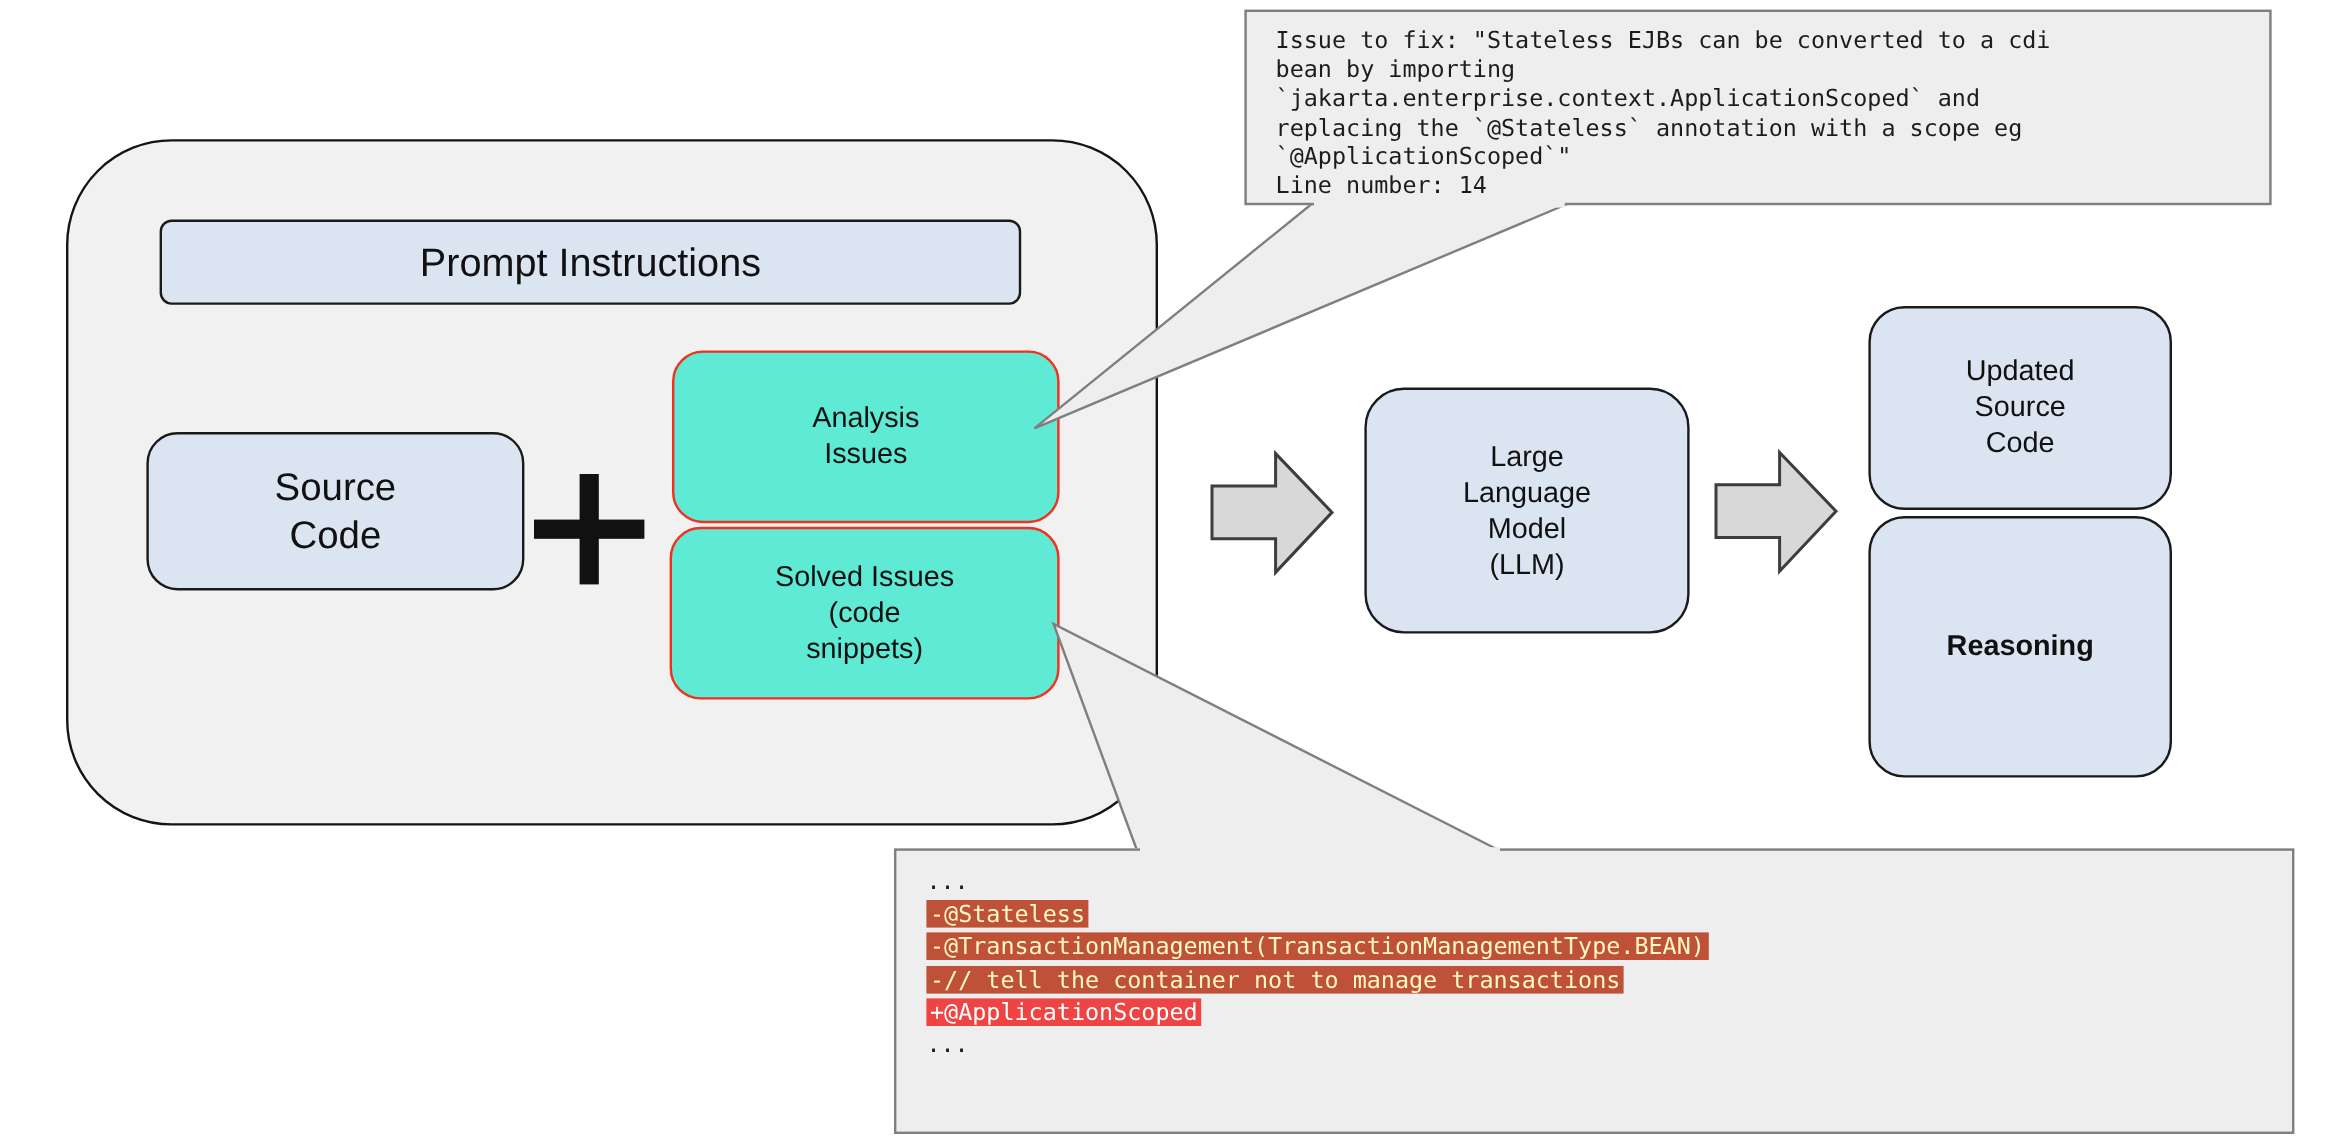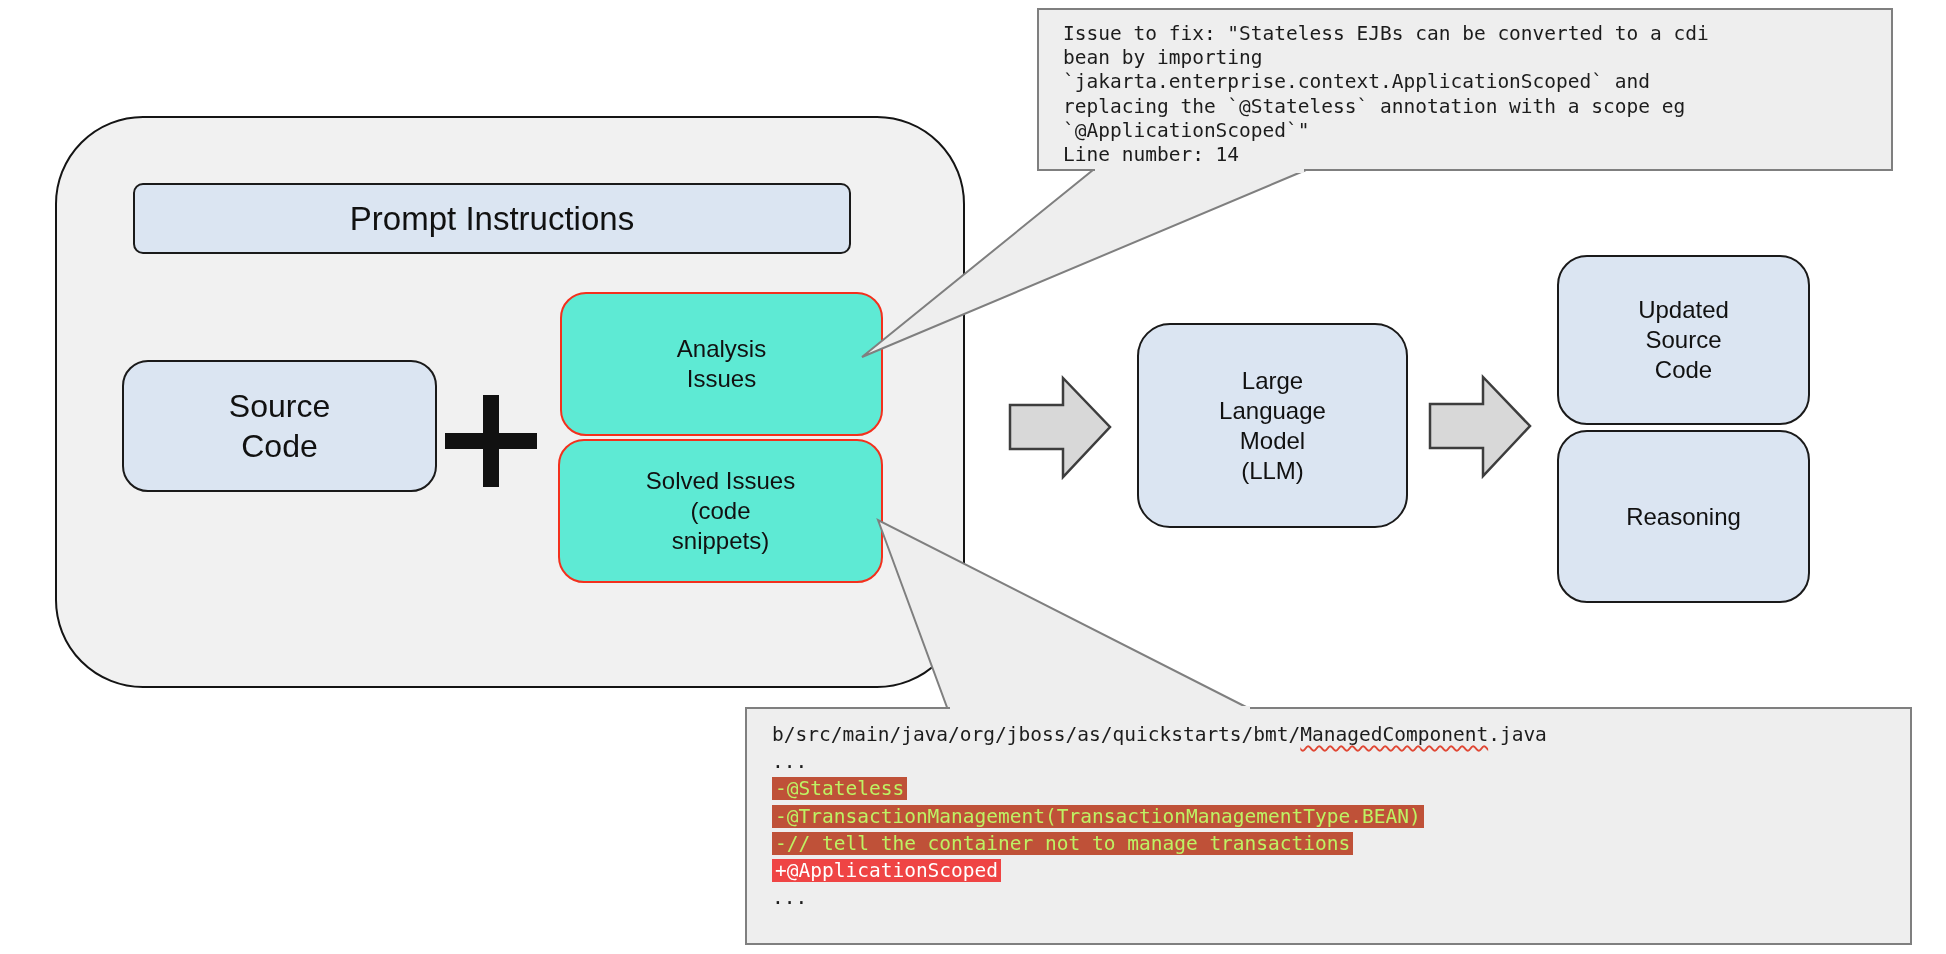--- a/index.html
+++ b/index.html
@@ -16,39 +16,39 @@
     font-size:24px;line-height:1.25;color:#111;z-index:2;}
   .blue{background:#dbe5f2;border:2.5px solid #1a1a1a;}
   .purple{background:#5eead4;border:2.5px solid #f3301d;}
 
   .prompt-title{left:133px;top:183px;width:718px;height:71px;border-radius:10px;font-size:33px;}
   .source-code{left:122px;top:360px;width:315px;height:132px;border-radius:26px;font-size:32px;}
   .analysis{left:560px;top:292px;width:323px;height:144px;border-radius:26px;}
   .solved{left:558px;top:439px;width:325px;height:144px;border-radius:26px;}
   .llm{left:1137px;top:323px;width:271px;height:205px;border-radius:33px;}
   .updated{left:1557px;top:255px;width:253px;height:170px;border-radius:30px;}
-  .reasoning{left:1557px;top:430px;width:253px;height:173px;border-radius:30px;}
+  .reasoning{left:1557px;top:430px;width:253px;height:218px;border-radius:30px;font-weight:bold;}
 
   
   .plus{left:441px;top:391px;width:100px;height:100px;z-index:2;}
   .plus .vbar{position:absolute;left:42px;top:4px;width:16px;height:92px;background:#111;}
   .plus .hbar{position:absolute;left:4px;top:42px;width:92px;height:16px;background:#111;}
 
   
   .overlay{left:0;top:0;width:1946px;height:954px;z-index:3;pointer-events:none;}
 
   
   .callout{background:#eeeeee;border:2px solid #7f7f7f;z-index:4;
     font-family:"DejaVu Sans Mono","Liberation Mono",monospace;color:#1c1c1c;}
   .issue-callout{left:1037px;top:8px;width:856px;height:163px;
     font-size:19.5px;line-height:24.2px;padding:12px 14px 0 24px;}
   .diff-callout{left:745px;top:707px;width:1167px;height:238px;
     font-size:19.5px;line-height:27.2px;padding:12px 14px 0 25px;}
   .diff-line{white-space:pre;}
-  .hl-del{background:#bf5138;color:#bef264;padding:0 3px;}
+  .hl-del{background:#bf5138;color:#fef9c3;padding:0 3px;}
   .hl-add{background:#ef4444;color:#ffffff;padding:0 3px;}
   .hl-plain{background:transparent;}
   .wavy{text-decoration-line:underline;text-decoration-style:wavy;
         text-decoration-color:#e04734;text-decoration-thickness:1.5px;text-underline-offset:4px;}
 
   
   .seam{z-index:5;background:#eeeeee;}
   .seam-top{left:1095px;top:167.5px;width:209px;height:5px;}
   .seam-bottom{left:950px;top:705.5px;width:300px;height:5px;}
 </style>
@@ -96,21 +96,20 @@
 <div class="abs node blue reasoning">
   <span>Reasoning</span>
 </div>
 
 <div class="abs callout issue-callout">
   <div>Issue to fix: "Stateless EJBs can be converted to a cdi<br>bean by importing<br>`jakarta.enterprise.context.ApplicationScoped` and<br>replacing the `@Stateless` annotation with a scope eg<br>`@ApplicationScoped`"<br>Line number: 14</div>
 </div>
 
 <div class="abs callout diff-callout">
   <div>
-      <div class="diff-line"><span class="hl-plain"><span>b/src/main/java/org/jboss/as/quickstarts/bmt/</span><span class="wavy">ManagedComponent</span><span>.java</span></span></div>
       <div class="diff-line"><span class="hl-plain"><span>...</span></span></div>
       <div class="diff-line"><span class="hl-del"><span>-@Stateless</span></span></div>
       <div class="diff-line"><span class="hl-del"><span>-@TransactionManagement(TransactionManagementType.BEAN)</span></span></div>
       <div class="diff-line"><span class="hl-del"><span>-// tell the container not to manage transactions</span></span></div>
       <div class="diff-line"><span class="hl-add"><span>+@ApplicationScoped</span></span></div>
       <div class="diff-line"><span class="hl-plain"><span>...</span></span></div>
     </div>
 </div>
 
 <div class="abs seam seam-top"></div>

